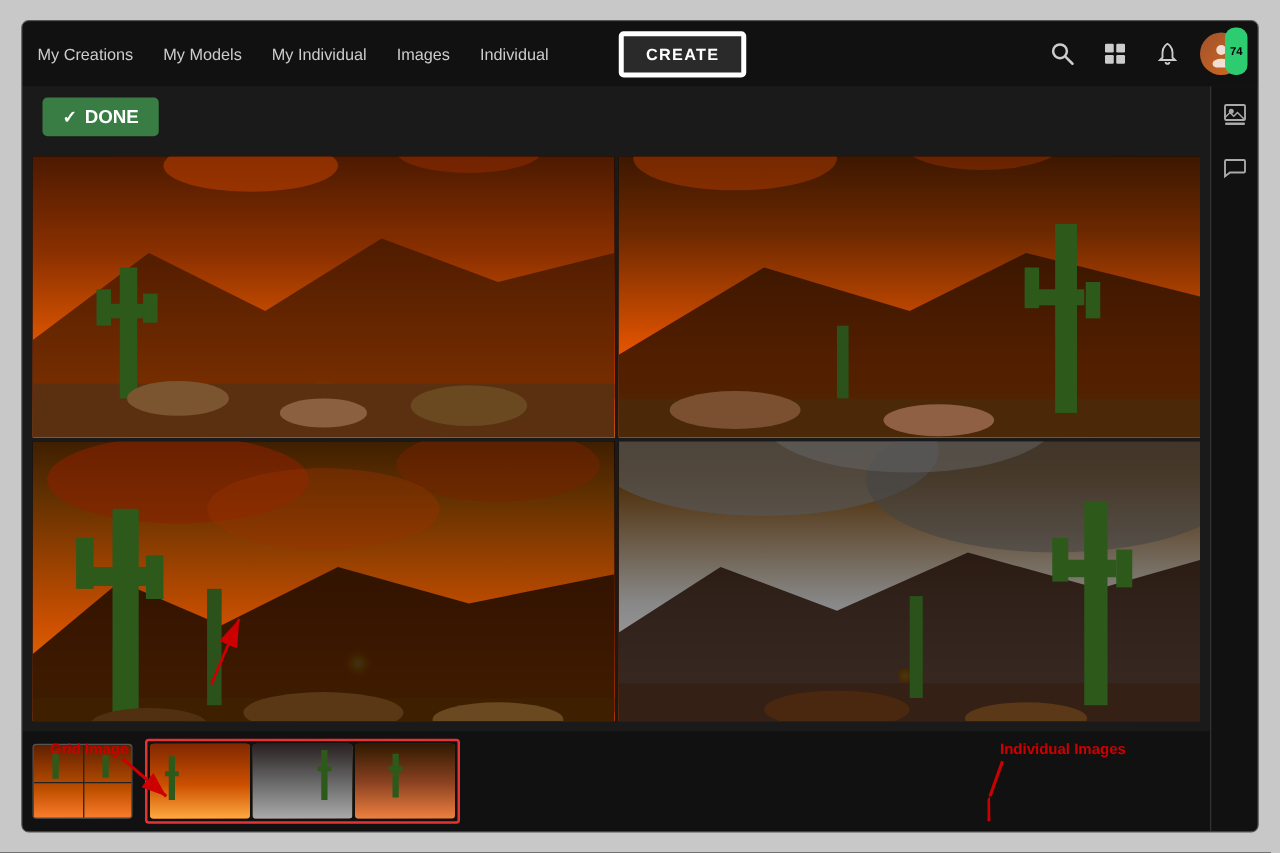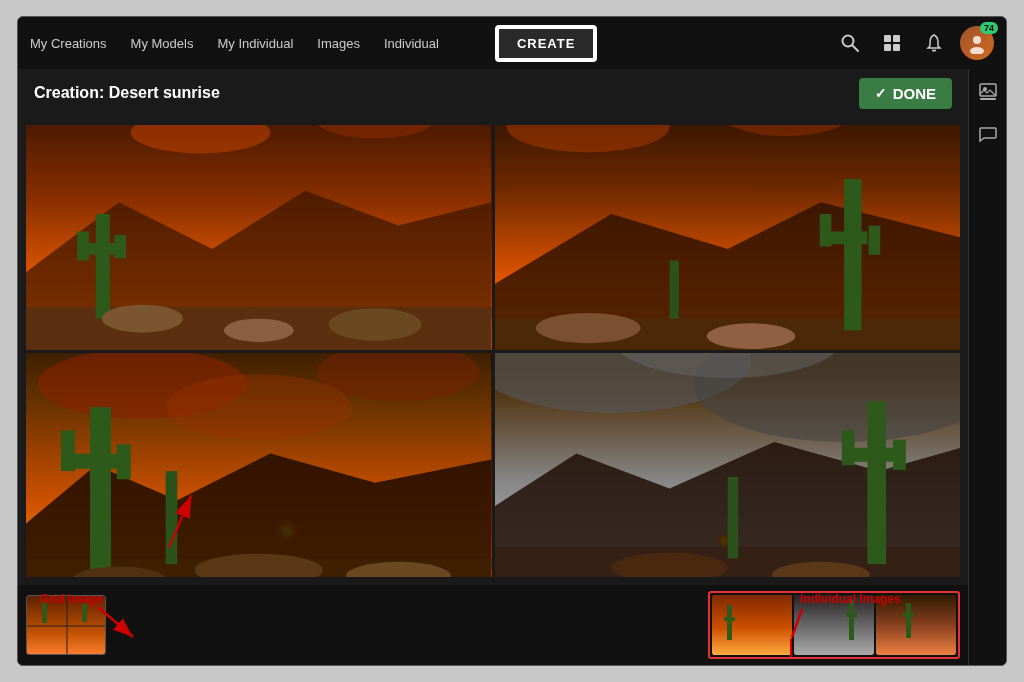--- a/index.html
+++ b/index.html
@@ -92,21 +92,21 @@
     }
     .badge {
       position: absolute;
       top: -4px;
       right: -4px;
       background: #2ecc71;
       color: #000;
       font-size: 9px;
       font-weight: bold;
       border-radius: 8px;
-      padding: 1px 4px;
+      padding: 14px 4px;
       min-width: 16px;
       text-align: center;
     }
     
     .content-area {
       display: flex;
       flex: 1;
       overflow: hidden;
     }
     
@@ -205,21 +205,21 @@
       left: 0;
       width: 100%;
       height: 100%;
     }
     
     .bottom-strip {
       height: 80px;
       background: #111;
       display: flex;
       align-items: center;
-      justify-content: space-between;
+      justify-content: flex-start;
       gap: 4px;
       padding: 8px;
       flex-shrink: 0;
       position: relative;
     }
     .thumbnail-item {
       width: 80px;
       height: 60px;
       border-radius: 3px;
       overflow: hidden;
@@ -347,23 +347,20 @@
         <span class="badge">74</span>
       </div>
     </div>
   </nav>
 
   <div class="content-area">
 
     <div class="main-panel">
 
       <div class="creation-header">
-        <div class="creation-title">
-          <span>Creation: </span><span>Desert sunrise</span>
-        </div>
         <button class="done-btn">DONE</button>
       </div>
 
       <div class="image-grid-container">
         <div class="image-grid">
 
           <div class="image-cell img-top-left">
             <svg viewBox="0 0 400 300" xmlns="http://www.w3.org/2000/svg" preserveAspectRatio="xMidYMid slice">
 
               <defs>

